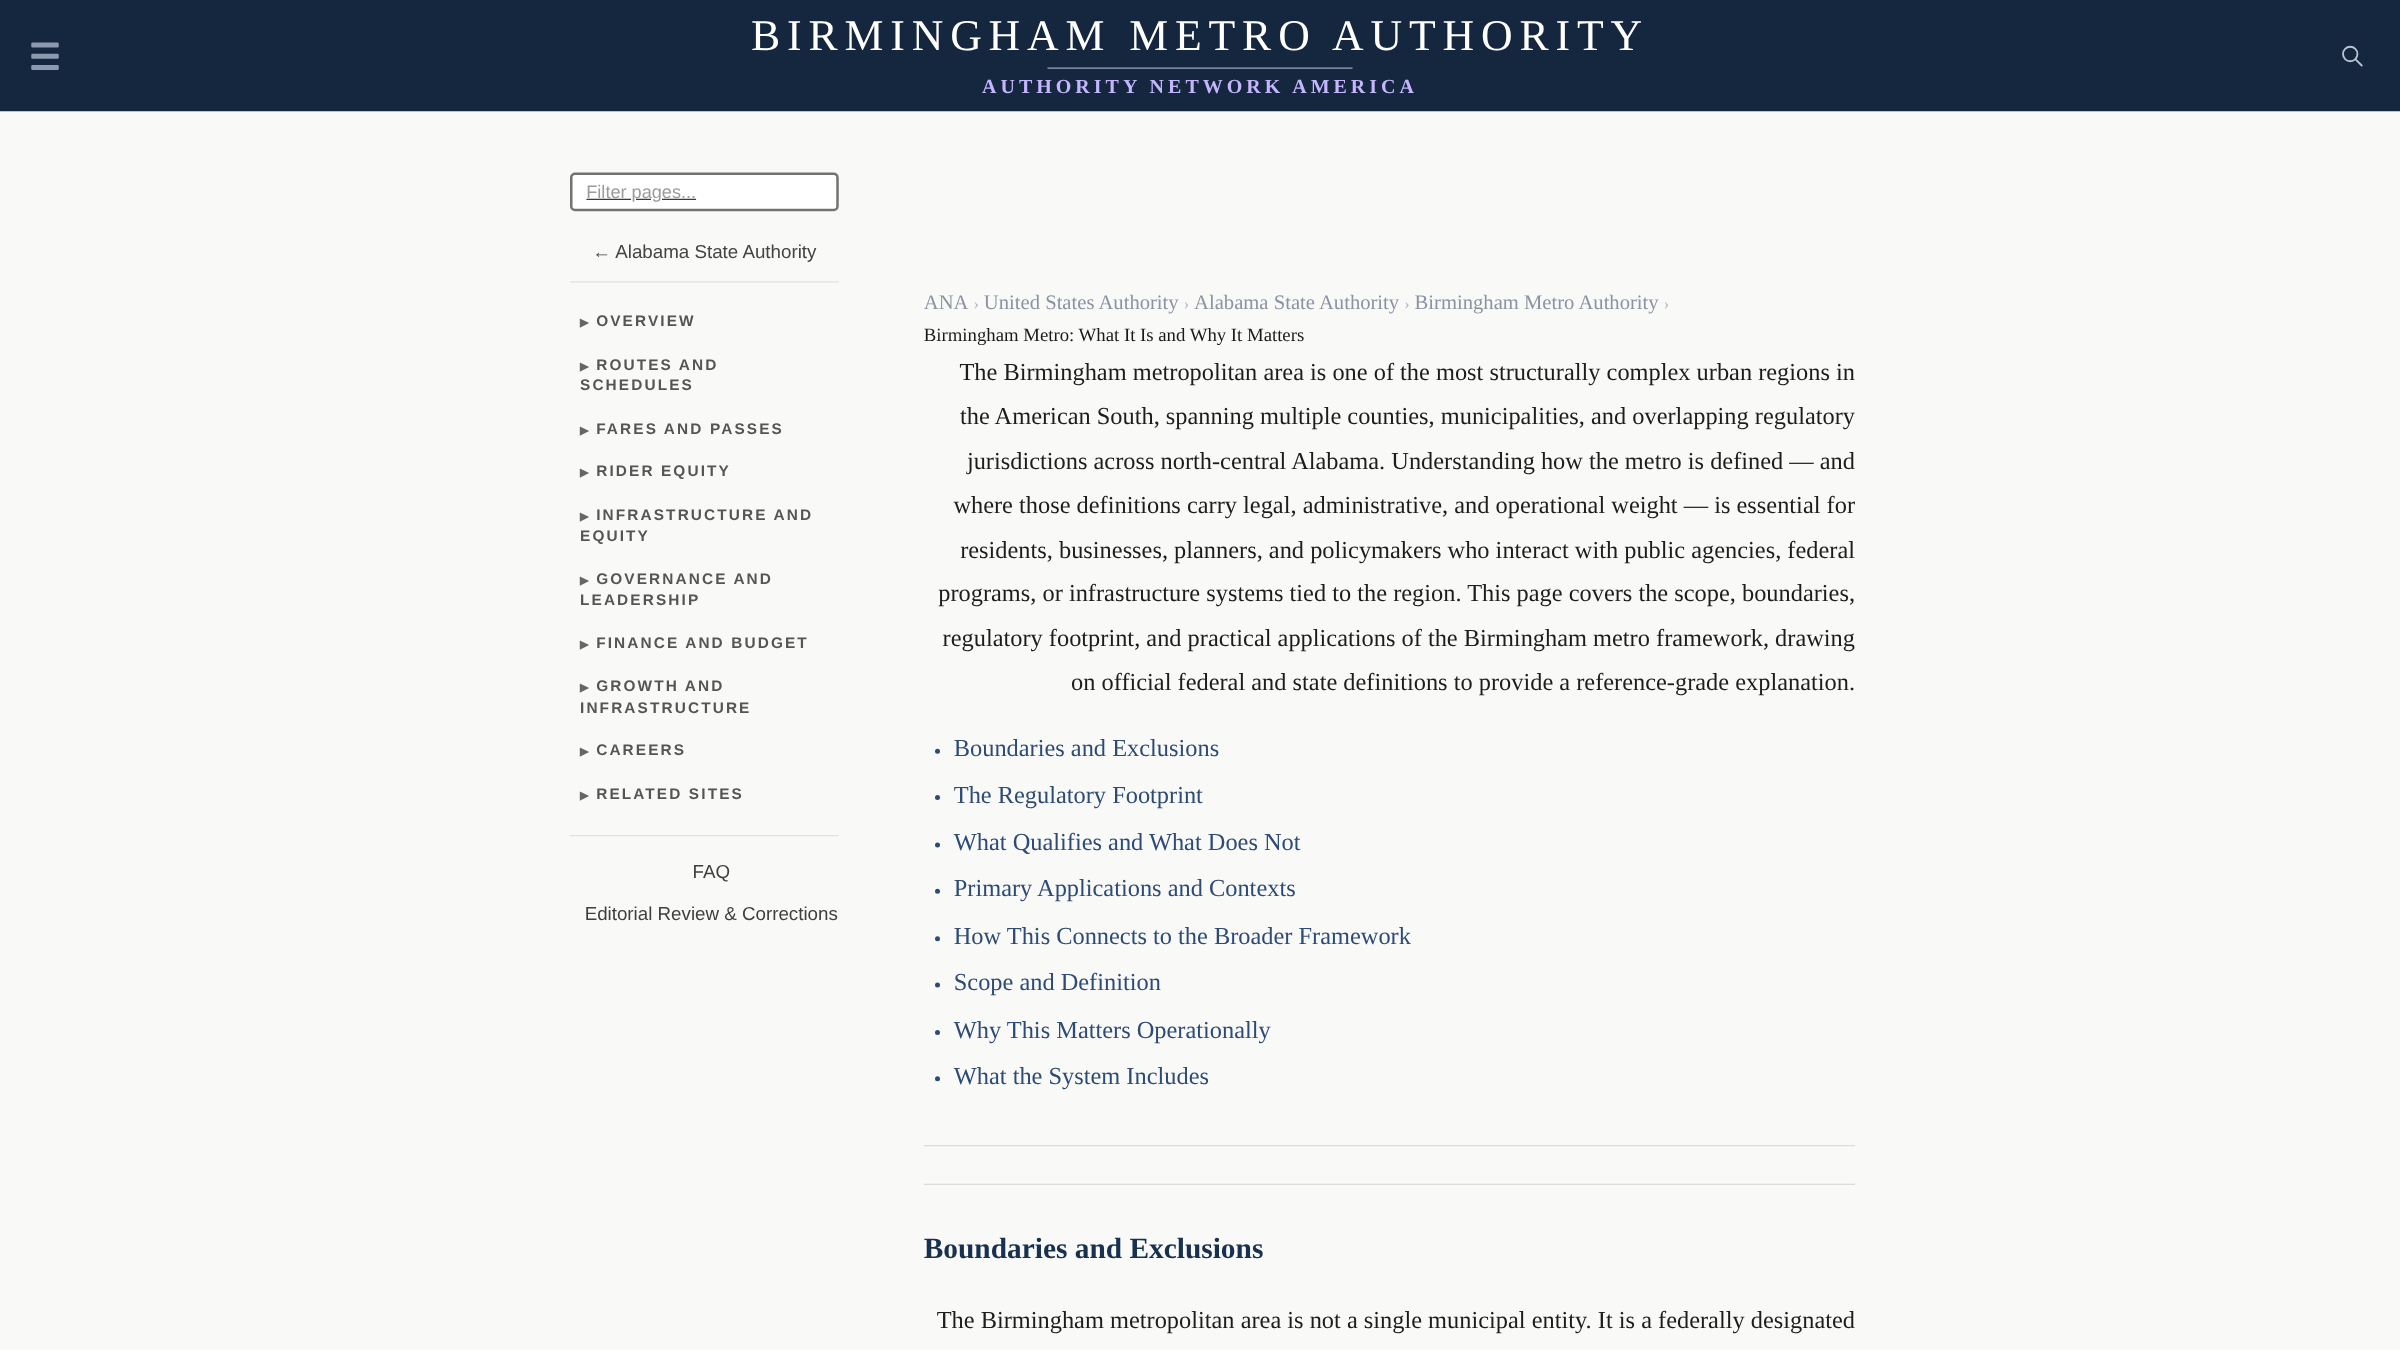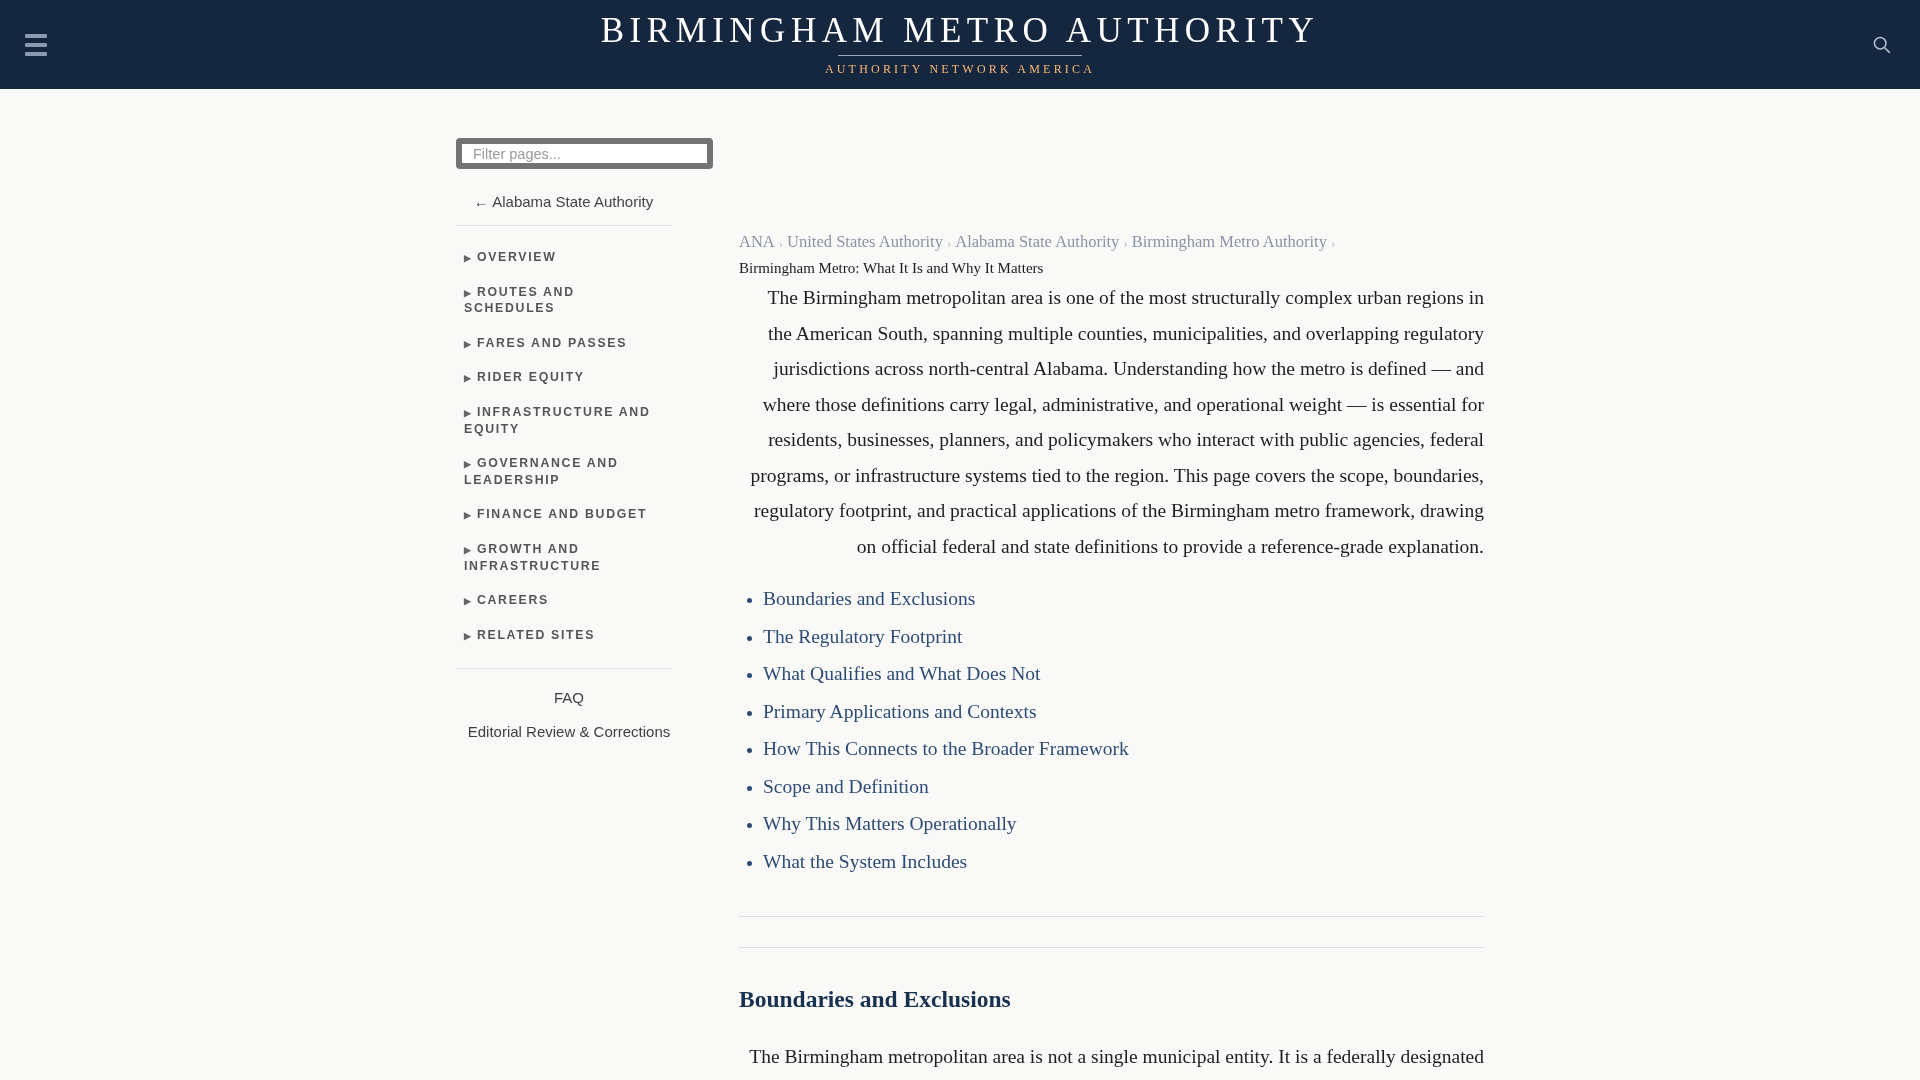--- a/index.html
+++ b/index.html
@@ -49,24 +49,25 @@
     white-space: nowrap;
   }
   .brand-rule {
     width: 244px;
     height: 1px;
     background: #9aa7bb;
     margin: 0 auto 6px auto;
   }
   .brand-sub {
     font-family: "Liberation Serif", serif;
-    font-size: 12px;
+    font-size: 16px;
     letter-spacing: 3.2px;
-    color: #fdba74;
+    color: #c4b5fd;
     white-space: nowrap;
+    font-weight: bold;
   }
   .search-btn {
     position: absolute;
     right: 22px;
     top: 50%;
     transform: translateY(-50%);
     width: 34px; height: 34px;
     display: flex; align-items: center; justify-content: center;
     cursor: pointer;
   }
@@ -77,30 +78,31 @@
     align-items: flex-start;
     height: calc(1080px - 89px);
   }
   .sidebar {
     width: 215px;
     margin-left: 456px;
     padding-top: 49px;
     flex: 0 0 215px;
   }
   .filter-input {
-    width: 257px;
+    width: 215px;
     height: 31px;
-    border: 6px solid #737373;
+    border: 2px solid #737373;
     border-radius: 4px;
     background: #ffffff;
     padding: 0 11px;
     font-size: 14.5px;
     color: #3b3b3b;
     font-family: "Liberation Sans", sans-serif;
     outline: none;
+    text-decoration: underline;
   }
   .filter-input::placeholder { color: #9b9b9b; }
 
   .back-link {
     margin-top: 24px;
     font-size: 15px;
     color: #444444;
     text-align: center;
     padding: 0 4px 15px 4px;
     cursor: pointer;

